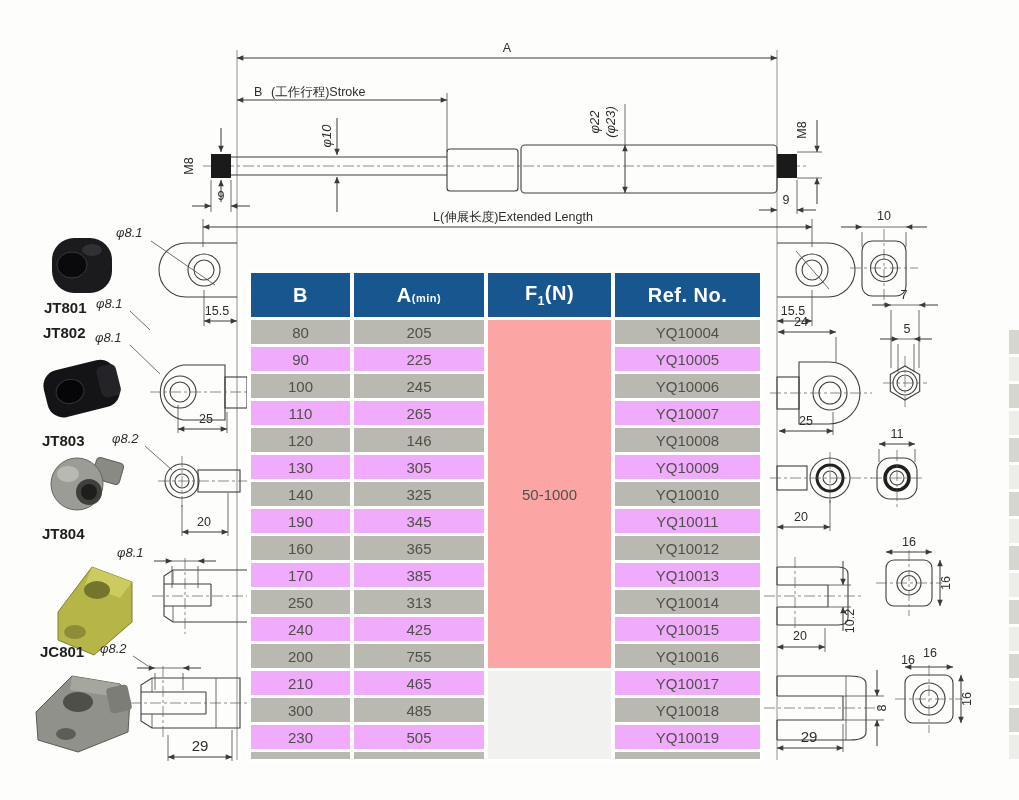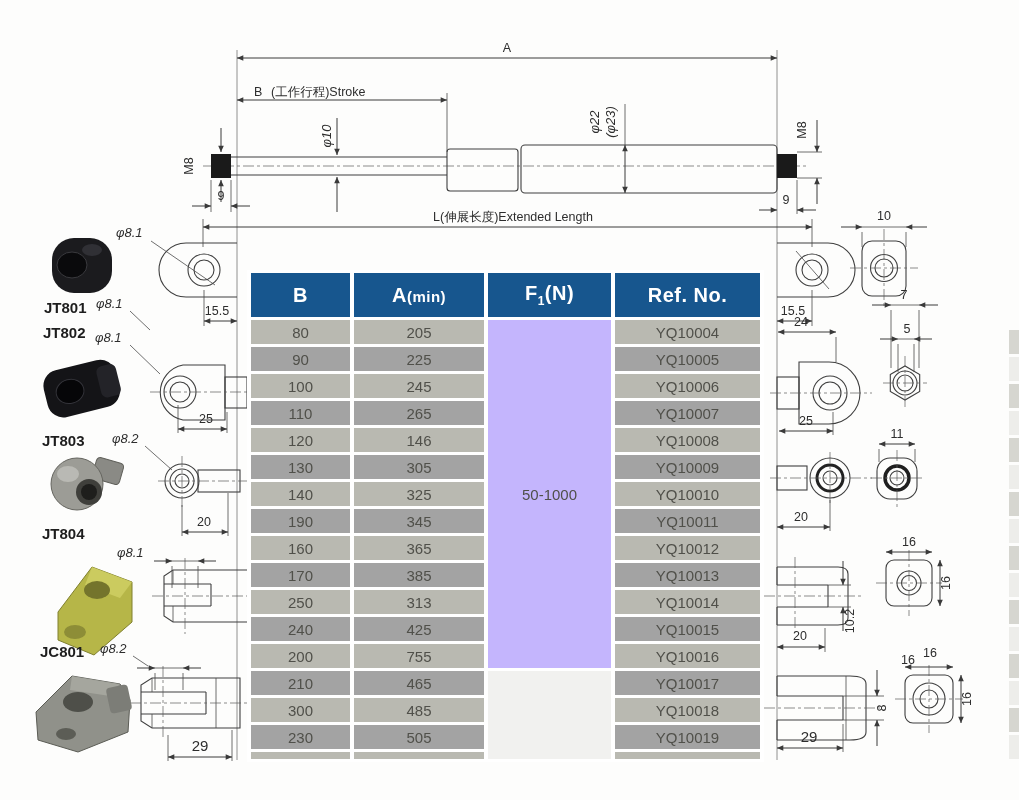--- a/index.html
+++ b/index.html
@@ -15,26 +15,26 @@
   .ln   { stroke:#3f3f3f; stroke-width:1.1; fill:none; }
   .thin { stroke:#4a4a4a; stroke-width:0.8; fill:none; }
   .xl   { stroke:#757575; stroke-width:0.8; fill:none; }
   .cl   { stroke:#5a5a5a; stroke-width:0.7; fill:none; stroke-dasharray:11 3 3 3; }
   .dim  { stroke:#3a3a3a; stroke-width:1; fill:none; }
 
   table.spec { position:absolute; left:247px; top:270px; width:517px;
     border-collapse:separate; border-spacing:4px 3px; table-layout:fixed; background:#fff; }
   .spec th { background:#17568e; color:#fff; height:44px; font-weight:bold;
     font-size:20px; text-align:center; padding:0; letter-spacing:.5px; }
-  .spec th .h-sub { font-size:15px; }
+  .spec th .h-sub { font-size:11px; }
   .spec th sub { font-size:12px; }
   .spec td { height:24px; padding:0; text-align:center; font-size:15px; color:#50504a; }
   .g  { background:#b9b9b1; }
-  .w  { background:#a3a3a3; }
-  .f1 { background:#c4b5fd; font-size:15.5px; }
+  .w  { background:#f0abfc; }
+  .f1 { background:#fca5a5; font-size:15.5px; }
   .f2 { background:#f1f1ef; }
   .sliver td { height:7px; }
 </style>
 </head>
 <body>
 
 <div class="page">
 <svg width="1019" height="800" viewBox="0 0 1019 800">
   <defs>
     <marker id="ar" viewBox="0 0 10 10" refX="9.5" refY="5" markerWidth="9" markerHeight="7" orient="auto-start-reverse" markerUnits="userSpaceOnUse">

